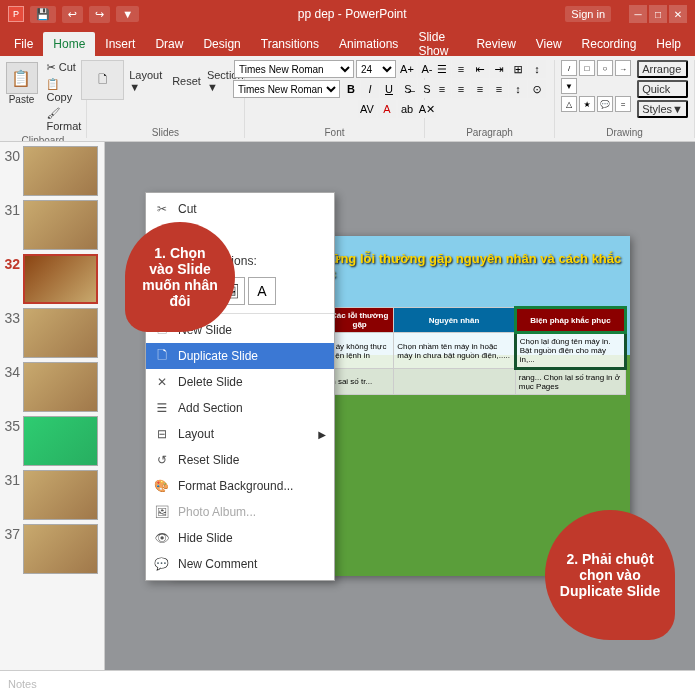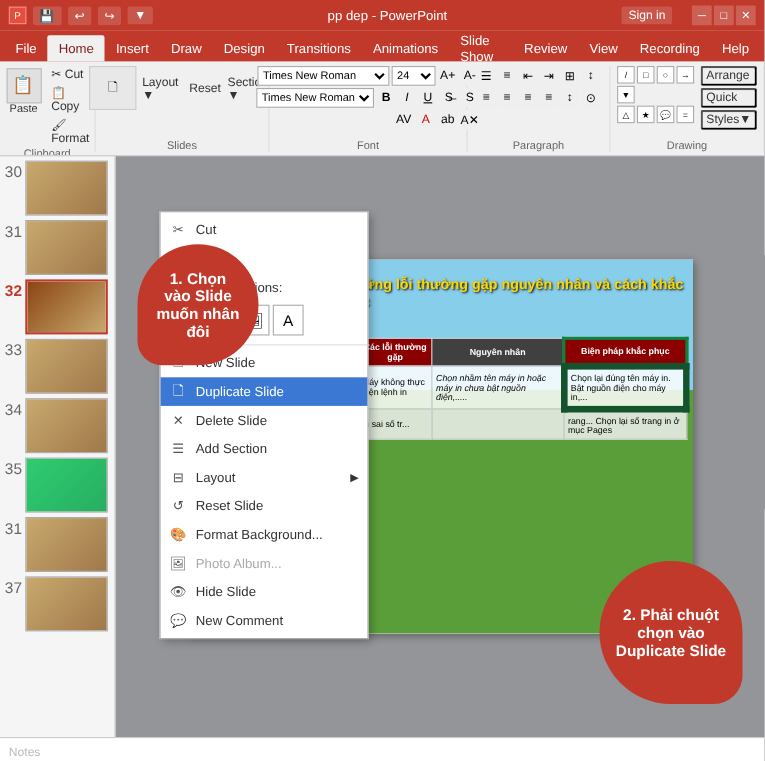--- a/index.html
+++ b/index.html
@@ -36,21 +36,21 @@
       color: white;
       cursor: pointer;
       font-size: 12px;
       height: 24px;
       display: flex;
       align-items: center;
       border-radius: 2px 2px 0 0;
     }
     .ribbon-tab.active {
       background: #f0f0f0;
-      color: #7f1d1d;
+      color: #15803d;
       margin-top: 42px;
     }
 
     
     .ribbon-content {
       background: #f0f0f0;
       border-bottom: 1px solid #ccc;
       height: 86px;
       display: flex;
       align-items: flex-start;
@@ -428,30 +428,30 @@
       <div style="position:absolute;left:0;top:0;width:130px;height:100%;background:linear-gradient(to right, #8B6914, #a07820);opacity:0.6;"></div>
 
       <div style="position:absolute;top:15px;left:135px;right:5px;color:#ffd700;font-size:13px;font-weight:bold;text-shadow:1px 1px 2px #000;">* Những lỗi thường gặp nguyên nhân và cách khắc phục</div>
 
       <div style="position:absolute;top:70px;left:135px;right:3px;bottom:3px;overflow:hidden;">
         <table style="width:100%;border-collapse:collapse;font-size:8px;">
           <thead>
             <tr>
               <th style="background:#8B0000;color:white;border:1px solid #ccc;padding:3px;width:20px;"></th>
               <th style="background:#8B0000;color:white;border:1px solid #ccc;padding:3px;">Các lỗi thường gặp</th>
-              <th style="background:#404040;color:white;border:1px solid #ccc;padding:3px;">Nguyên nhân</th>
+              <th style="background:#0369a1;color:white;border:1px solid #ccc;padding:3px;">Nguyên nhân</th>
               <th style="background:#8B0000;color:white;border:3px solid #15803d;padding:3px;">Biện pháp khắc phục</th>
             </tr>
           </thead>
           <tbody>
             <tr>
               <td style="background:rgba(255,255,255,0.85);border:1px solid #ccc;padding:3px;font-weight:bold;"></td>
               <td style="background:rgba(255,255,255,0.85);border:1px solid #ccc;padding:3px;">Máy không thực hiện lệnh in</td>
-              <td style="background:rgba(255,255,255,0.85);border:1px solid #ccc;padding:3px;font-style:italic;">Chọn nhầm tên máy in hoặc máy in chưa bật nguồn điện,.....</td>
-              <td style="background:rgba(255,255,255,0.85);border:6px solid #14532d;padding:3px;">Chọn lại đúng tên máy in. Bật nguồn điện cho máy in,...</td>
+              <td style="background:rgba(255,255,255,0.85);border:1px solid #ccc;padding:3px;">Chọn nhầm tên máy in hoặc máy in chưa bật nguồn điện,.....</td>
+              <td style="background:rgba(255,255,255,0.85);border:3px solid #14532d;padding:3px;">Chọn lại đúng tên máy in. Bật nguồn điện cho máy in,...</td>
             </tr>
             <tr>
               <td style="background:rgba(240,240,240,0.85);border:1px solid #ccc;padding:3px;"></td>
               <td style="background:rgba(240,240,240,0.85);border:1px solid #ccc;padding:3px;">In sai số tr...</td>
               <td style="background:rgba(240,240,240,0.85);border:1px solid #ccc;padding:3px;"></td>
               <td style="background:rgba(240,240,240,0.85);border:1px solid #ccc;padding:3px;">rang... Chọn lại số trang in ở mục Pages</td>
             </tr>
           </tbody>
         </table>
       </div>

